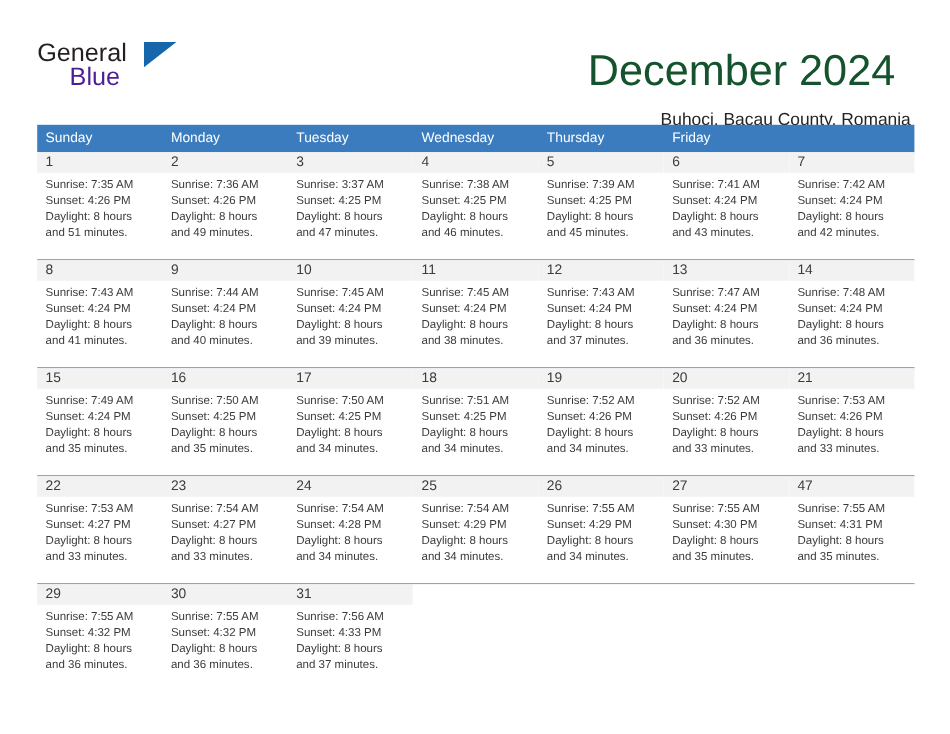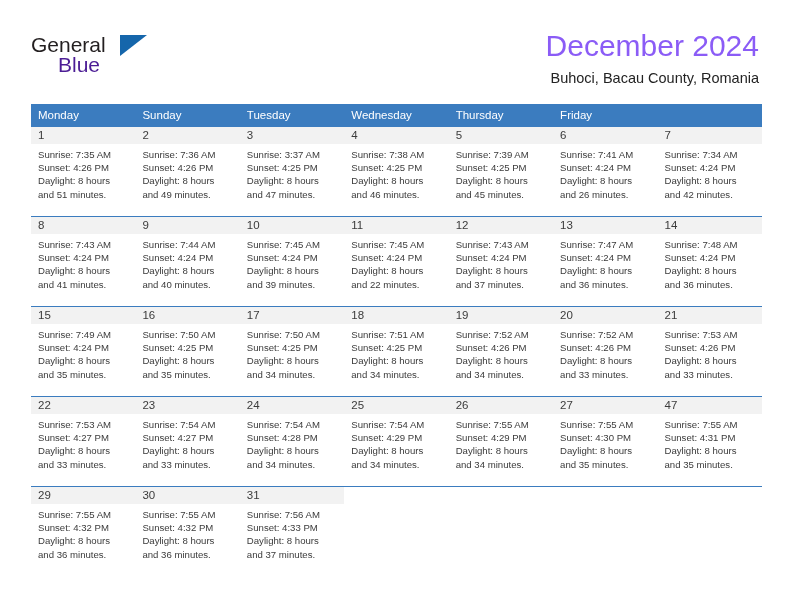--- a/index.html
+++ b/index.html
@@ -65,25 +65,25 @@
     border-left: 27px solid #1566ab;
     border-bottom: 21px solid transparent;
   }
   .title-block {
     position: absolute;
     right: 33px;
     top: 28px;
     text-align: right;
   }
   .cal-title {
-    font-size: 30px;
+    font-size: 36px;
     line-height: 36px;
-    color: #8b5cf6;
+    color: #14532d;
     font-weight: normal;
-    margin: 0;
+    margin: 13px;
     white-space: nowrap;
   }
   .cal-subtitle {
     font-size: 14.5px;
     line-height: 20px;
     color: #232323;
     margin: 4px 0 12px 0;
     white-space: nowrap;
   }
 
@@ -161,22 +161,22 @@
     <div class="title-block">
       <h1 class="cal-title">December 2024</h1>
       <div class="cal-subtitle">Buhoci, Bacau County, Romania</div>
     </div>
 
   </div>
 
   <div class="calendar">
 
     <div class="weekday-row">
+      <div class="weekday-cell">Sunday</div>
       <div class="weekday-cell">Monday</div>
-      <div class="weekday-cell">Sunday</div>
       <div class="weekday-cell">Tuesday</div>
       <div class="weekday-cell">Wednesday</div>
       <div class="weekday-cell">Thursday</div>
       <div class="weekday-cell">Friday</div>
     </div>
 
     <div id="weeks-container">
         <div class="week-row">
           <div class="day-cell">
             <div class="day-number-bar">1</div>
@@ -222,27 +222,27 @@
               <div>Daylight: 8 hours</div>
               <div>and 45 minutes.</div>
             </div>
           </div>
           <div class="day-cell">
             <div class="day-number-bar">6</div>
             <div class="day-info">
               <div>Sunrise: 7:41 AM</div>
               <div>Sunset: 4:24 PM</div>
               <div>Daylight: 8 hours</div>
-              <div>and 26 minutes.</div>
+              <div>and 43 minutes.</div>
             </div>
           </div>
           <div class="day-cell">
             <div class="day-number-bar">7</div>
             <div class="day-info">
-              <div>Sunrise: 7:34 AM</div>
+              <div>Sunrise: 7:42 AM</div>
               <div>Sunset: 4:24 PM</div>
               <div>Daylight: 8 hours</div>
               <div>and 42 minutes.</div>
             </div>
           </div>
         </div>
         <div class="week-row">
           <div class="day-cell">
             <div class="day-number-bar">8</div>
             <div class="day-info">
@@ -269,21 +269,21 @@
               <div>Daylight: 8 hours</div>
               <div>and 39 minutes.</div>
             </div>
           </div>
           <div class="day-cell">
             <div class="day-number-bar">11</div>
             <div class="day-info">
               <div>Sunrise: 7:45 AM</div>
               <div>Sunset: 4:24 PM</div>
               <div>Daylight: 8 hours</div>
-              <div>and 22 minutes.</div>
+              <div>and 38 minutes.</div>
             </div>
           </div>
           <div class="day-cell">
             <div class="day-number-bar">12</div>
             <div class="day-info">
               <div>Sunrise: 7:43 AM</div>
               <div>Sunset: 4:24 PM</div>
               <div>Daylight: 8 hours</div>
               <div>and 37 minutes.</div>
             </div>

